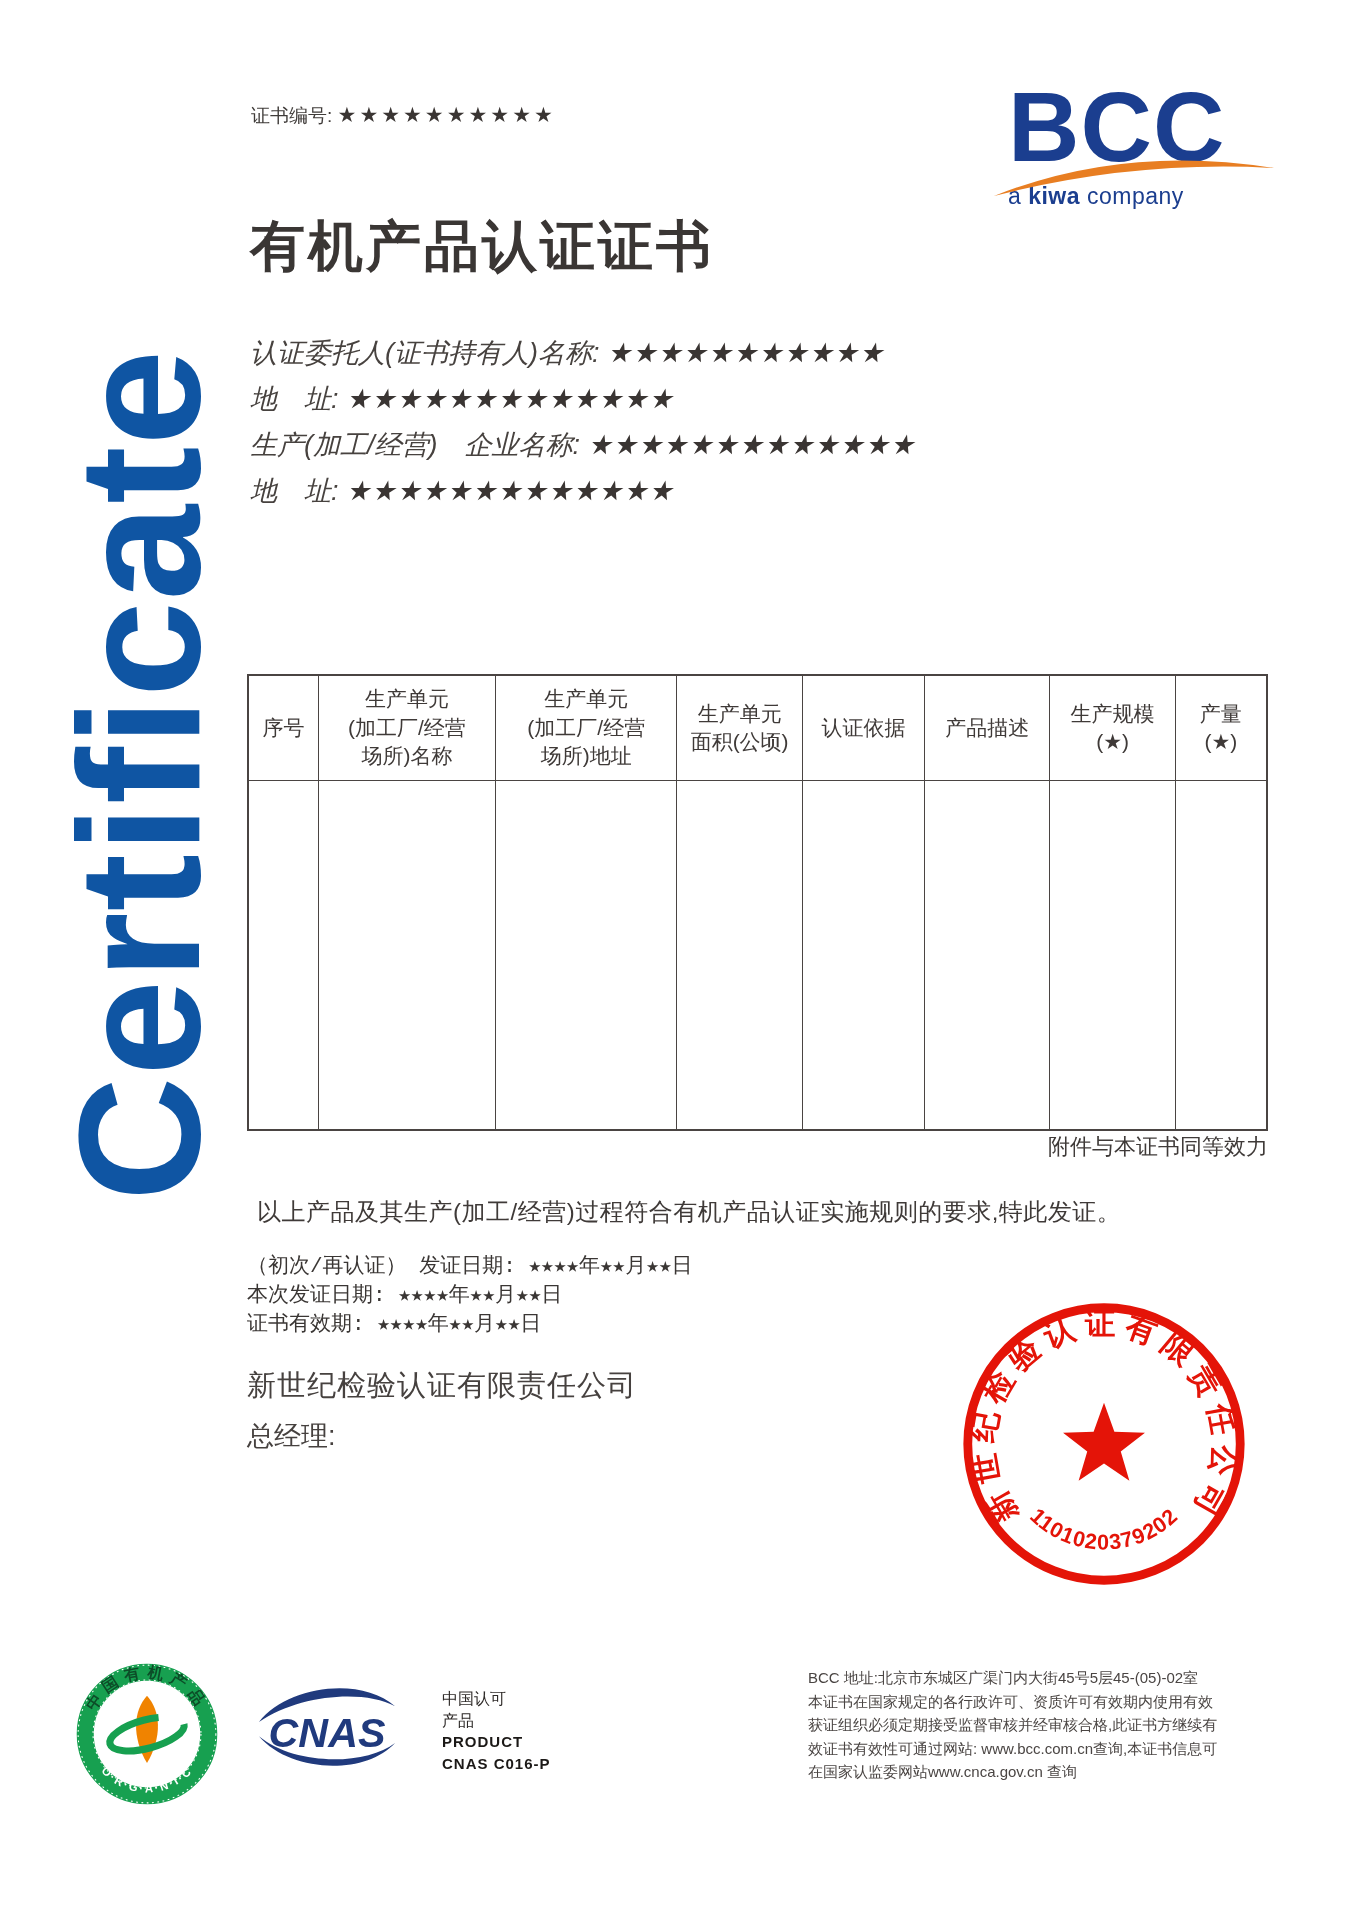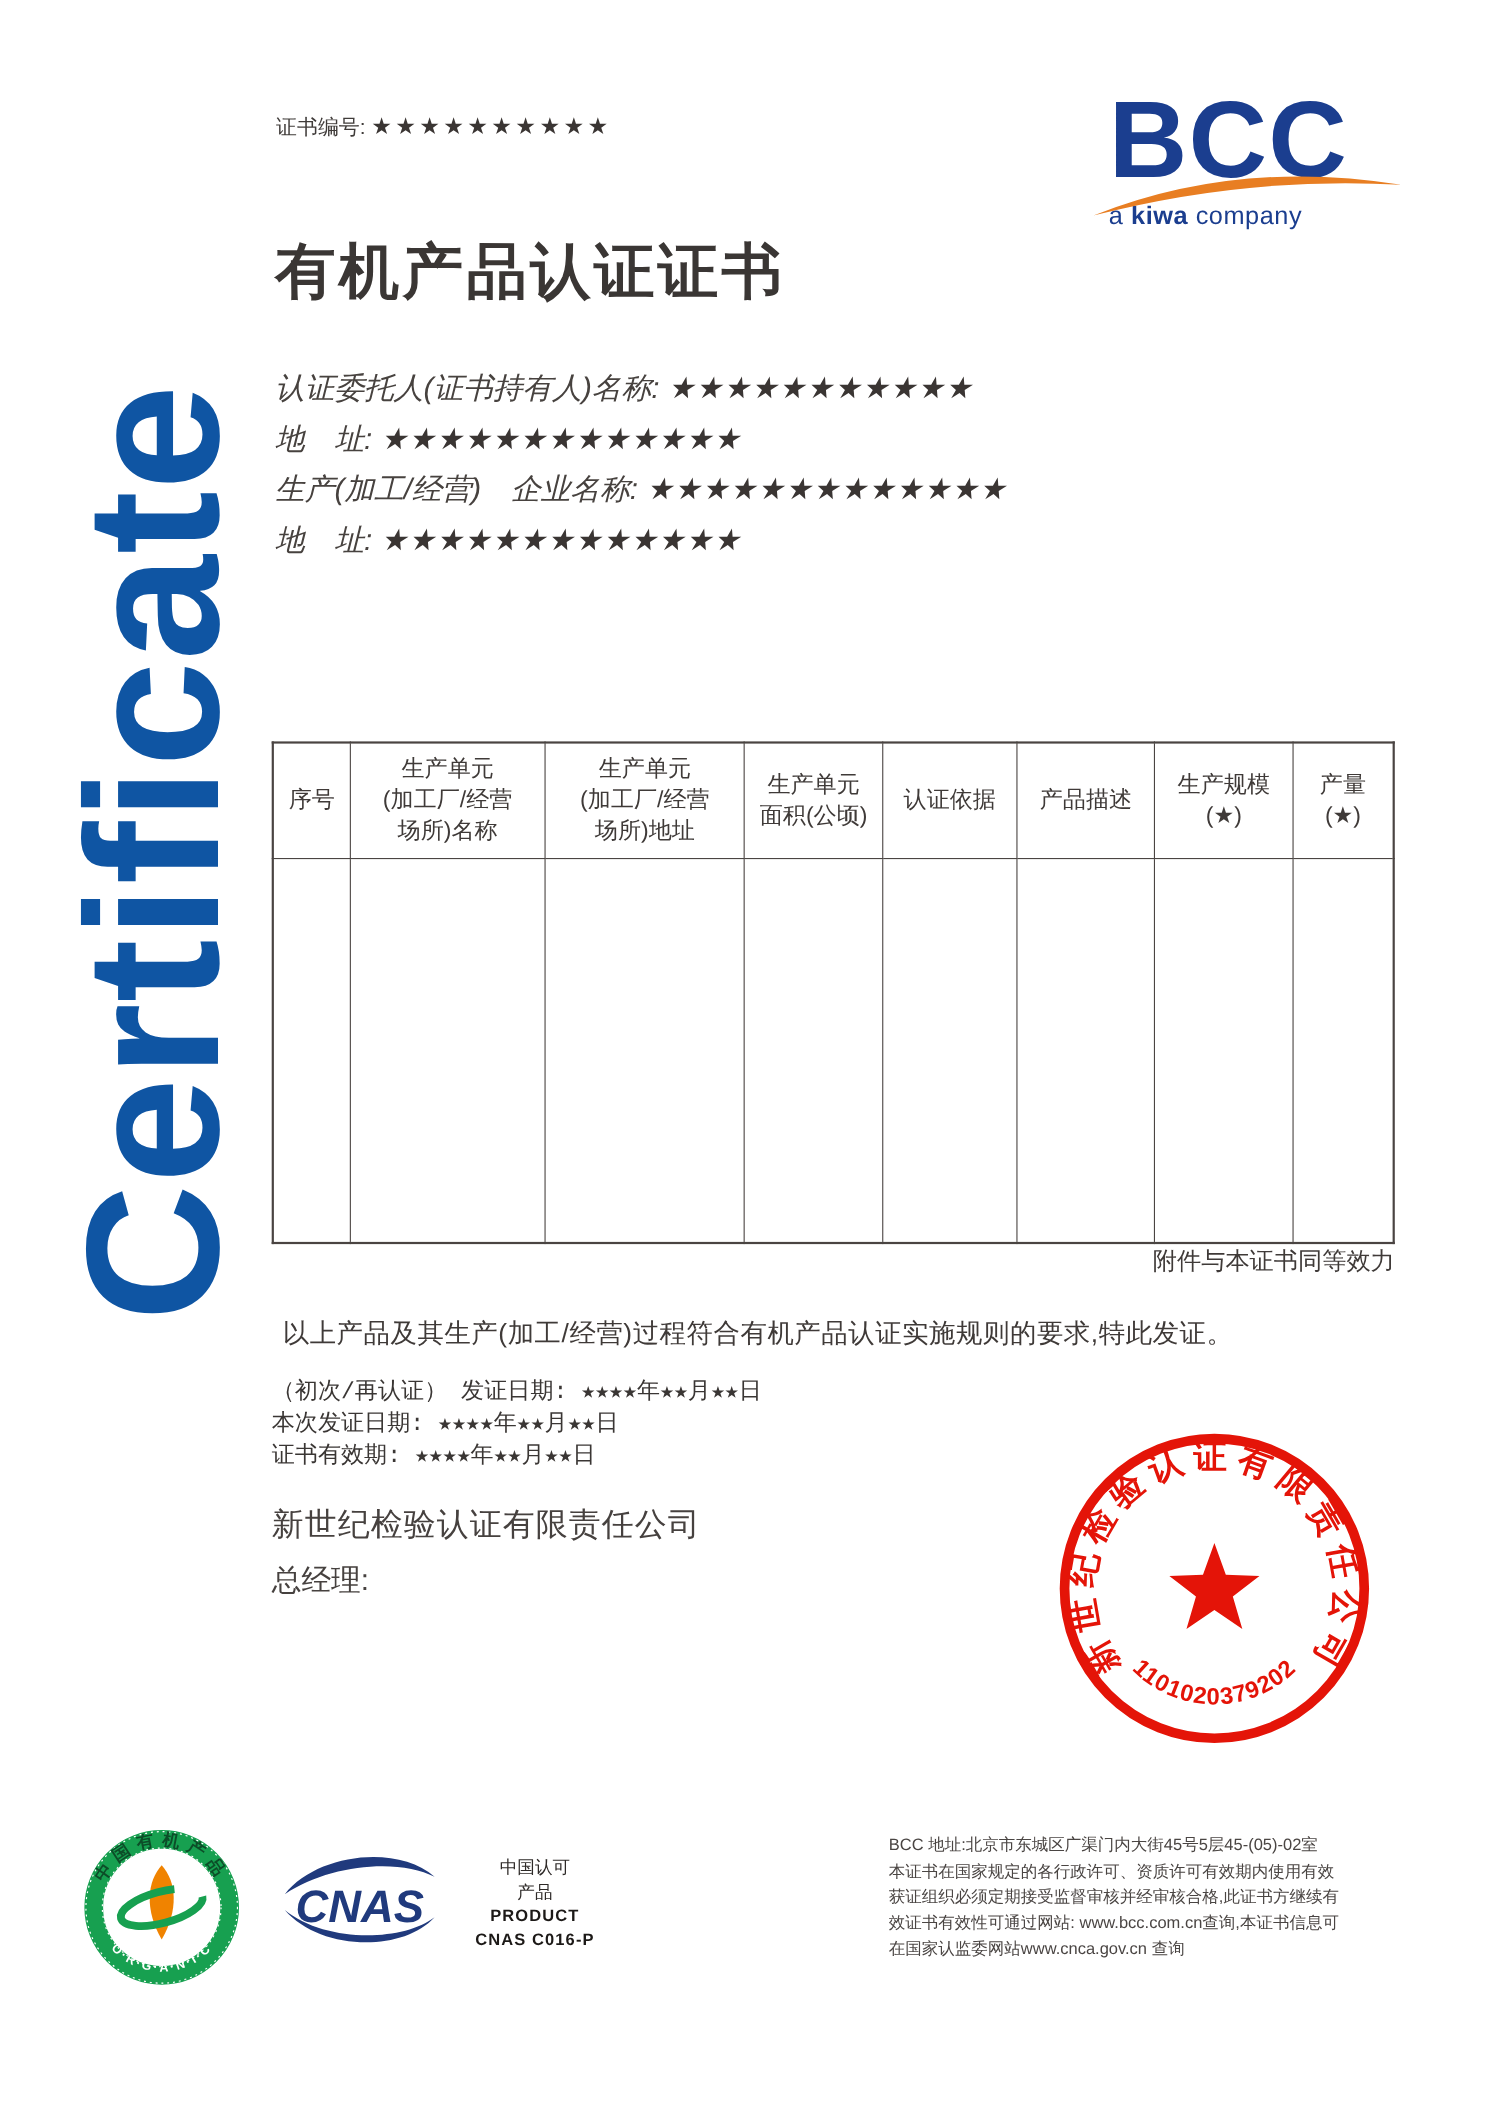--- a/index.html
+++ b/index.html
@@ -56,21 +56,21 @@
   
   .issuer-company{position:absolute;left:247px;top:1366px;font-size:29px;letter-spacing:1px;color:#46413F;}
   .issuer-signer{position:absolute;left:247px;top:1418px;font-size:27px;color:#46413F;}
 
   
   .stamp{position:absolute;left:957px;top:1297px;width:294px;height:294px;}
 
   
   .organic{position:absolute;left:76px;top:1663px;width:142px;height:142px;}
   .cnas{position:absolute;left:255px;top:1676px;width:144px;height:105px;}
-  .accred{position:absolute;left:432px;top:1688px;font-size:16px;line-height:21.5px;color:#2E2A28;text-align:center;}
+  .accred{position:absolute;left:442px;top:1688px;font-size:16px;line-height:21.5px;color:#2E2A28;}
   .accred .b{font-weight:bold;font-size:15px;letter-spacing:1px;color:#1C1917;}
 
   .footer{position:absolute;left:808px;top:1666px;font-size:15px;line-height:23.5px;color:#4A4543;}
 </style>
 </head>
 <body>
 
 <div class="page">
 
   <div class="cert-vertical">Certificate</div>

